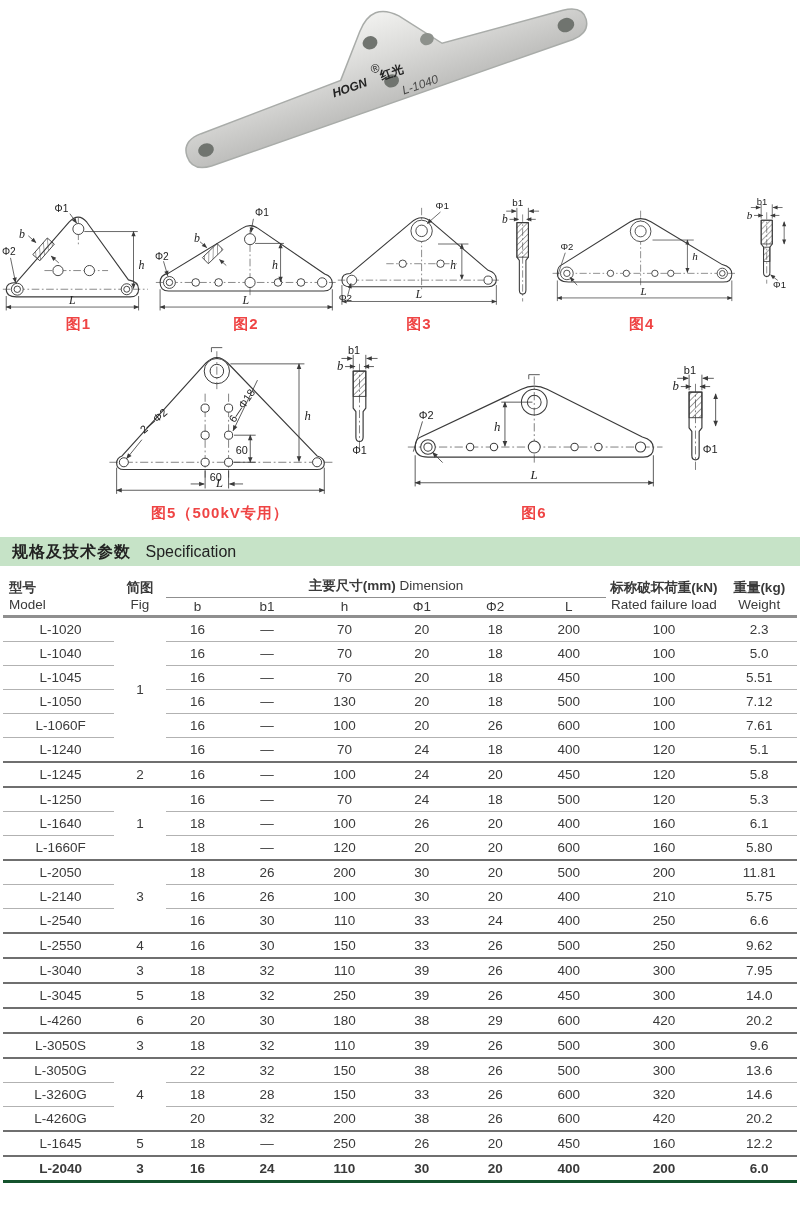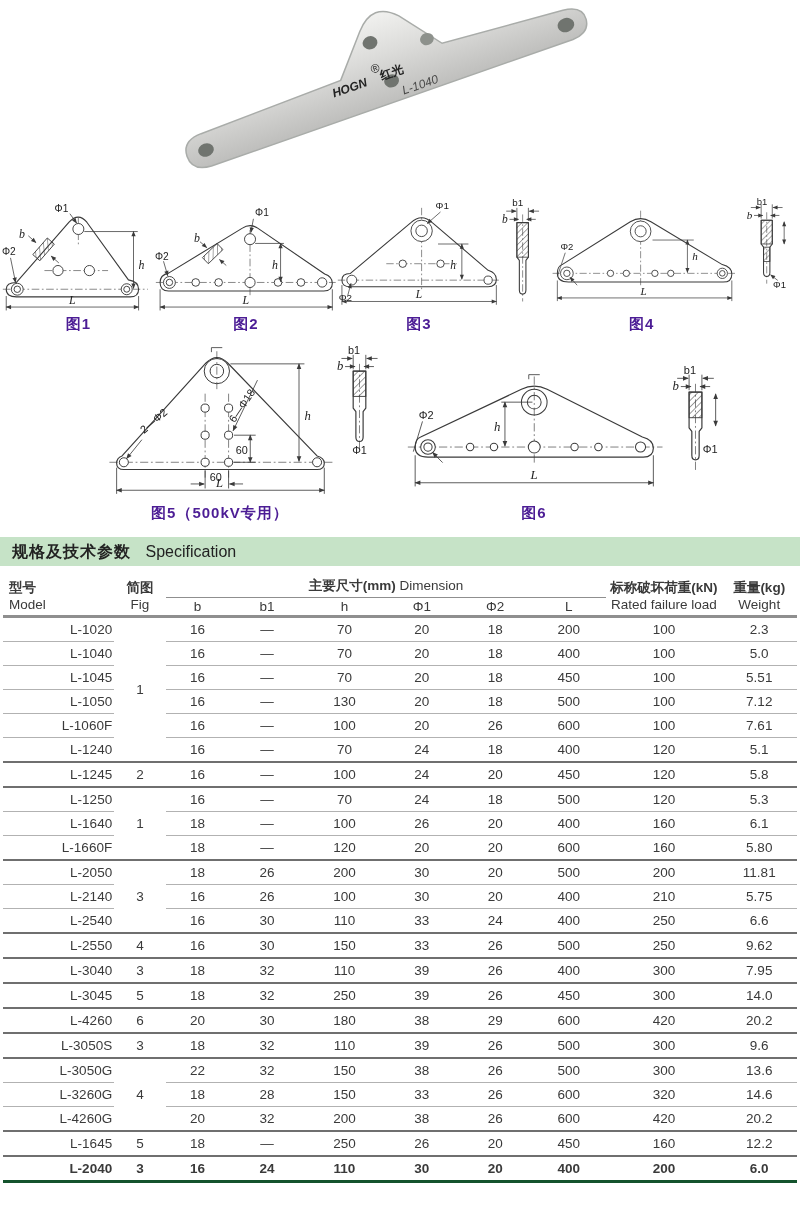--- a/index.html
+++ b/index.html
@@ -7,21 +7,21 @@
   .page{width:800px;overflow:hidden;background:#fff;}
 
   
   .photo-wrap{width:800px;height:192px;position:relative;}
 
   
   .figs-row{display:flex;align-items:flex-end;}
   .figs-row1{margin:6px 2px 0 2px;}
   .figs-row2{margin:10px 0 0 104px;}
   .figblock{display:flex;flex-direction:column;align-items:center;}
-  .fig-cap{font-size:15px;font-weight:bold;color:#4c1d95;text-align:center;letter-spacing:1px;margin-top:2px;}
+  .fig-cap{font-size:15px;font-weight:bold;color:#ef4444;text-align:center;letter-spacing:1px;margin-top:2px;}
   svg text{font-family:"Liberation Sans",sans-serif;font-size:12px;fill:#222;}
   svg text.it{font-family:"Liberation Serif",serif;font-style:italic;font-size:14px;}
   .ln{stroke:#3a3a3a;fill:none;stroke-width:1.3;stroke-linejoin:round;}
   .thin{stroke:#3a3a3a;fill:none;stroke-width:0.9;}
   .cl{stroke:#3a3a3a;fill:none;stroke-width:0.7;stroke-dasharray:9 3 2 3;}
   .hole{stroke:#3a3a3a;fill:#fff;stroke-width:1.1;}
   .hbar{stroke:#3a3a3a;stroke-width:1;}
 
   
   .section-bar{margin-top:14px;height:29px;line-height:29px;padding-left:9px;background:#c6e3c7;}
@@ -29,21 +29,21 @@
   .section-bar .en{font-size:16px;color:#222;margin-left:10px;}
 
   
   table.spec{width:calc(100% - 6px);margin:10px 3px 0 3px;border-collapse:collapse;font-size:13.5px;}
   table.spec th{font-weight:normal;padding:1px 2px;vertical-align:bottom;}
   table.spec .cnb{font-weight:bold;}
   table.spec thead th{border-bottom:3px solid #8f8f8f;}
   table.spec th.dimgroup{border-bottom:1px solid #8f8f8f;padding-bottom:2px;}
   table.spec th.model-h{text-align:left;padding-left:6px;}
   table.spec td{padding:4px 2px;text-align:center;border-bottom:1px solid #b2b2b2;}
-  table.spec td.model{text-align:right;padding-left:6px;}
+  table.spec td.model{text-align:center;padding-left:6px;}
   table.spec td.figcell{border-bottom:2px solid #6f6f6f;}
   table.spec tr.group-end td{border-bottom:2px solid #6f6f6f;}
   table.spec tbody tr:last-child td{border-bottom:3px solid #14532d;font-weight:bold;}
   .two-line span{display:block;line-height:1.25;}
 </style>
 </head>
 <body>
 
 <svg width="0" height="0" style="position:absolute" aria-hidden="true">
   <defs>

